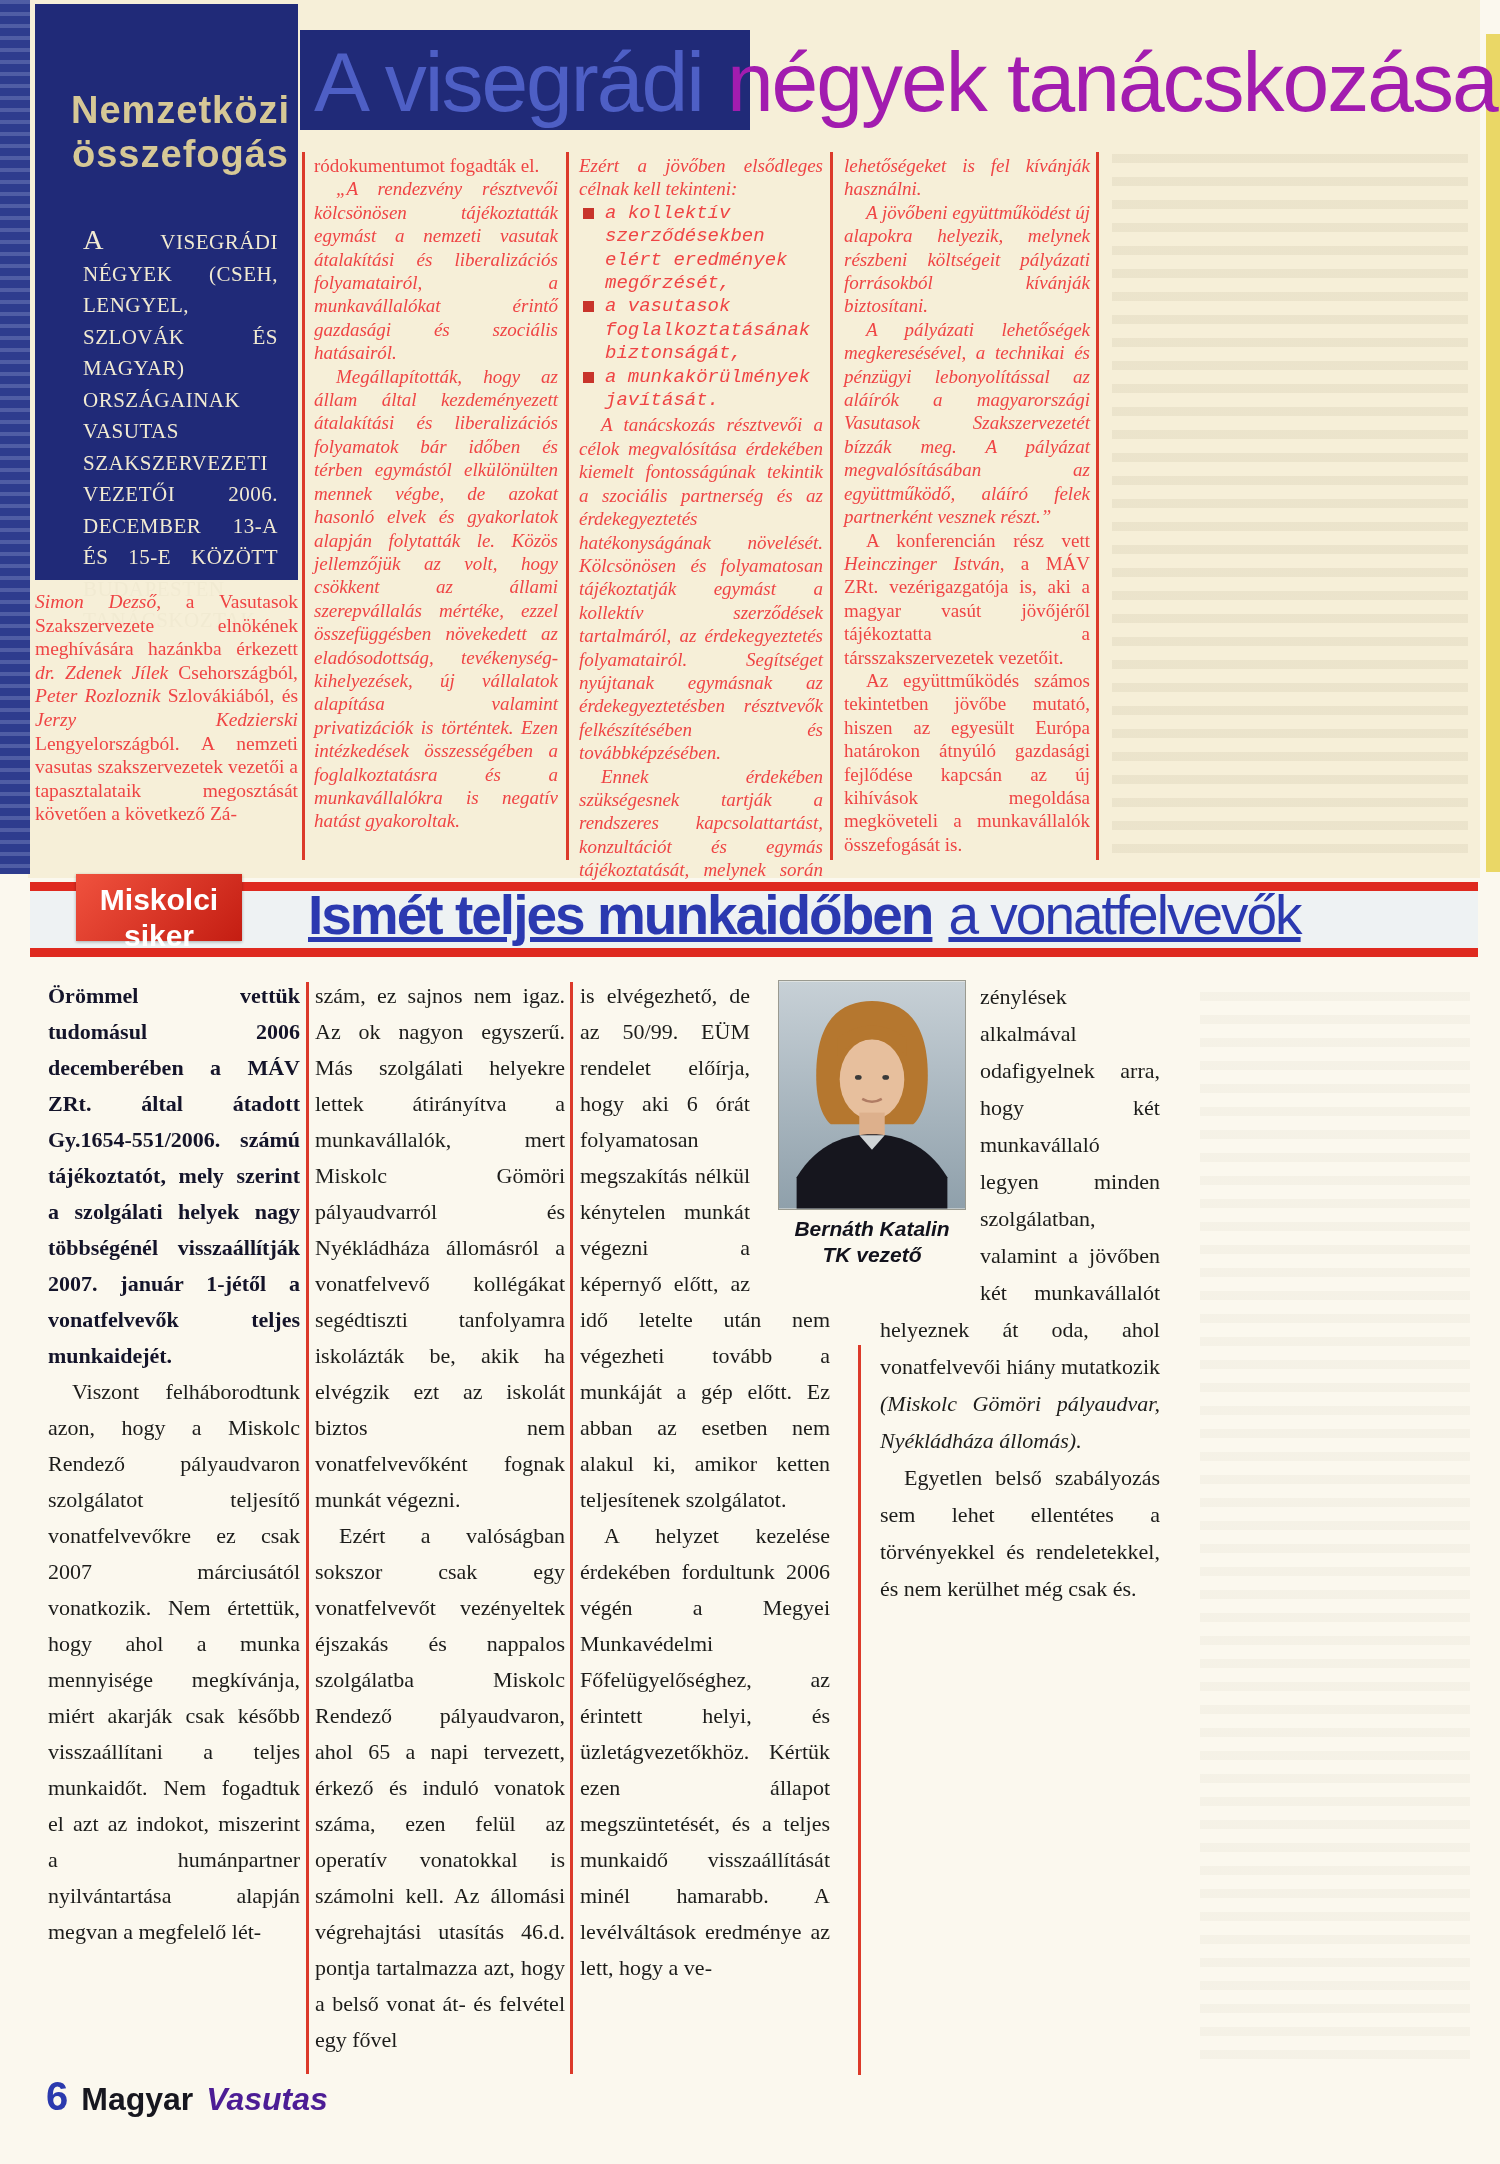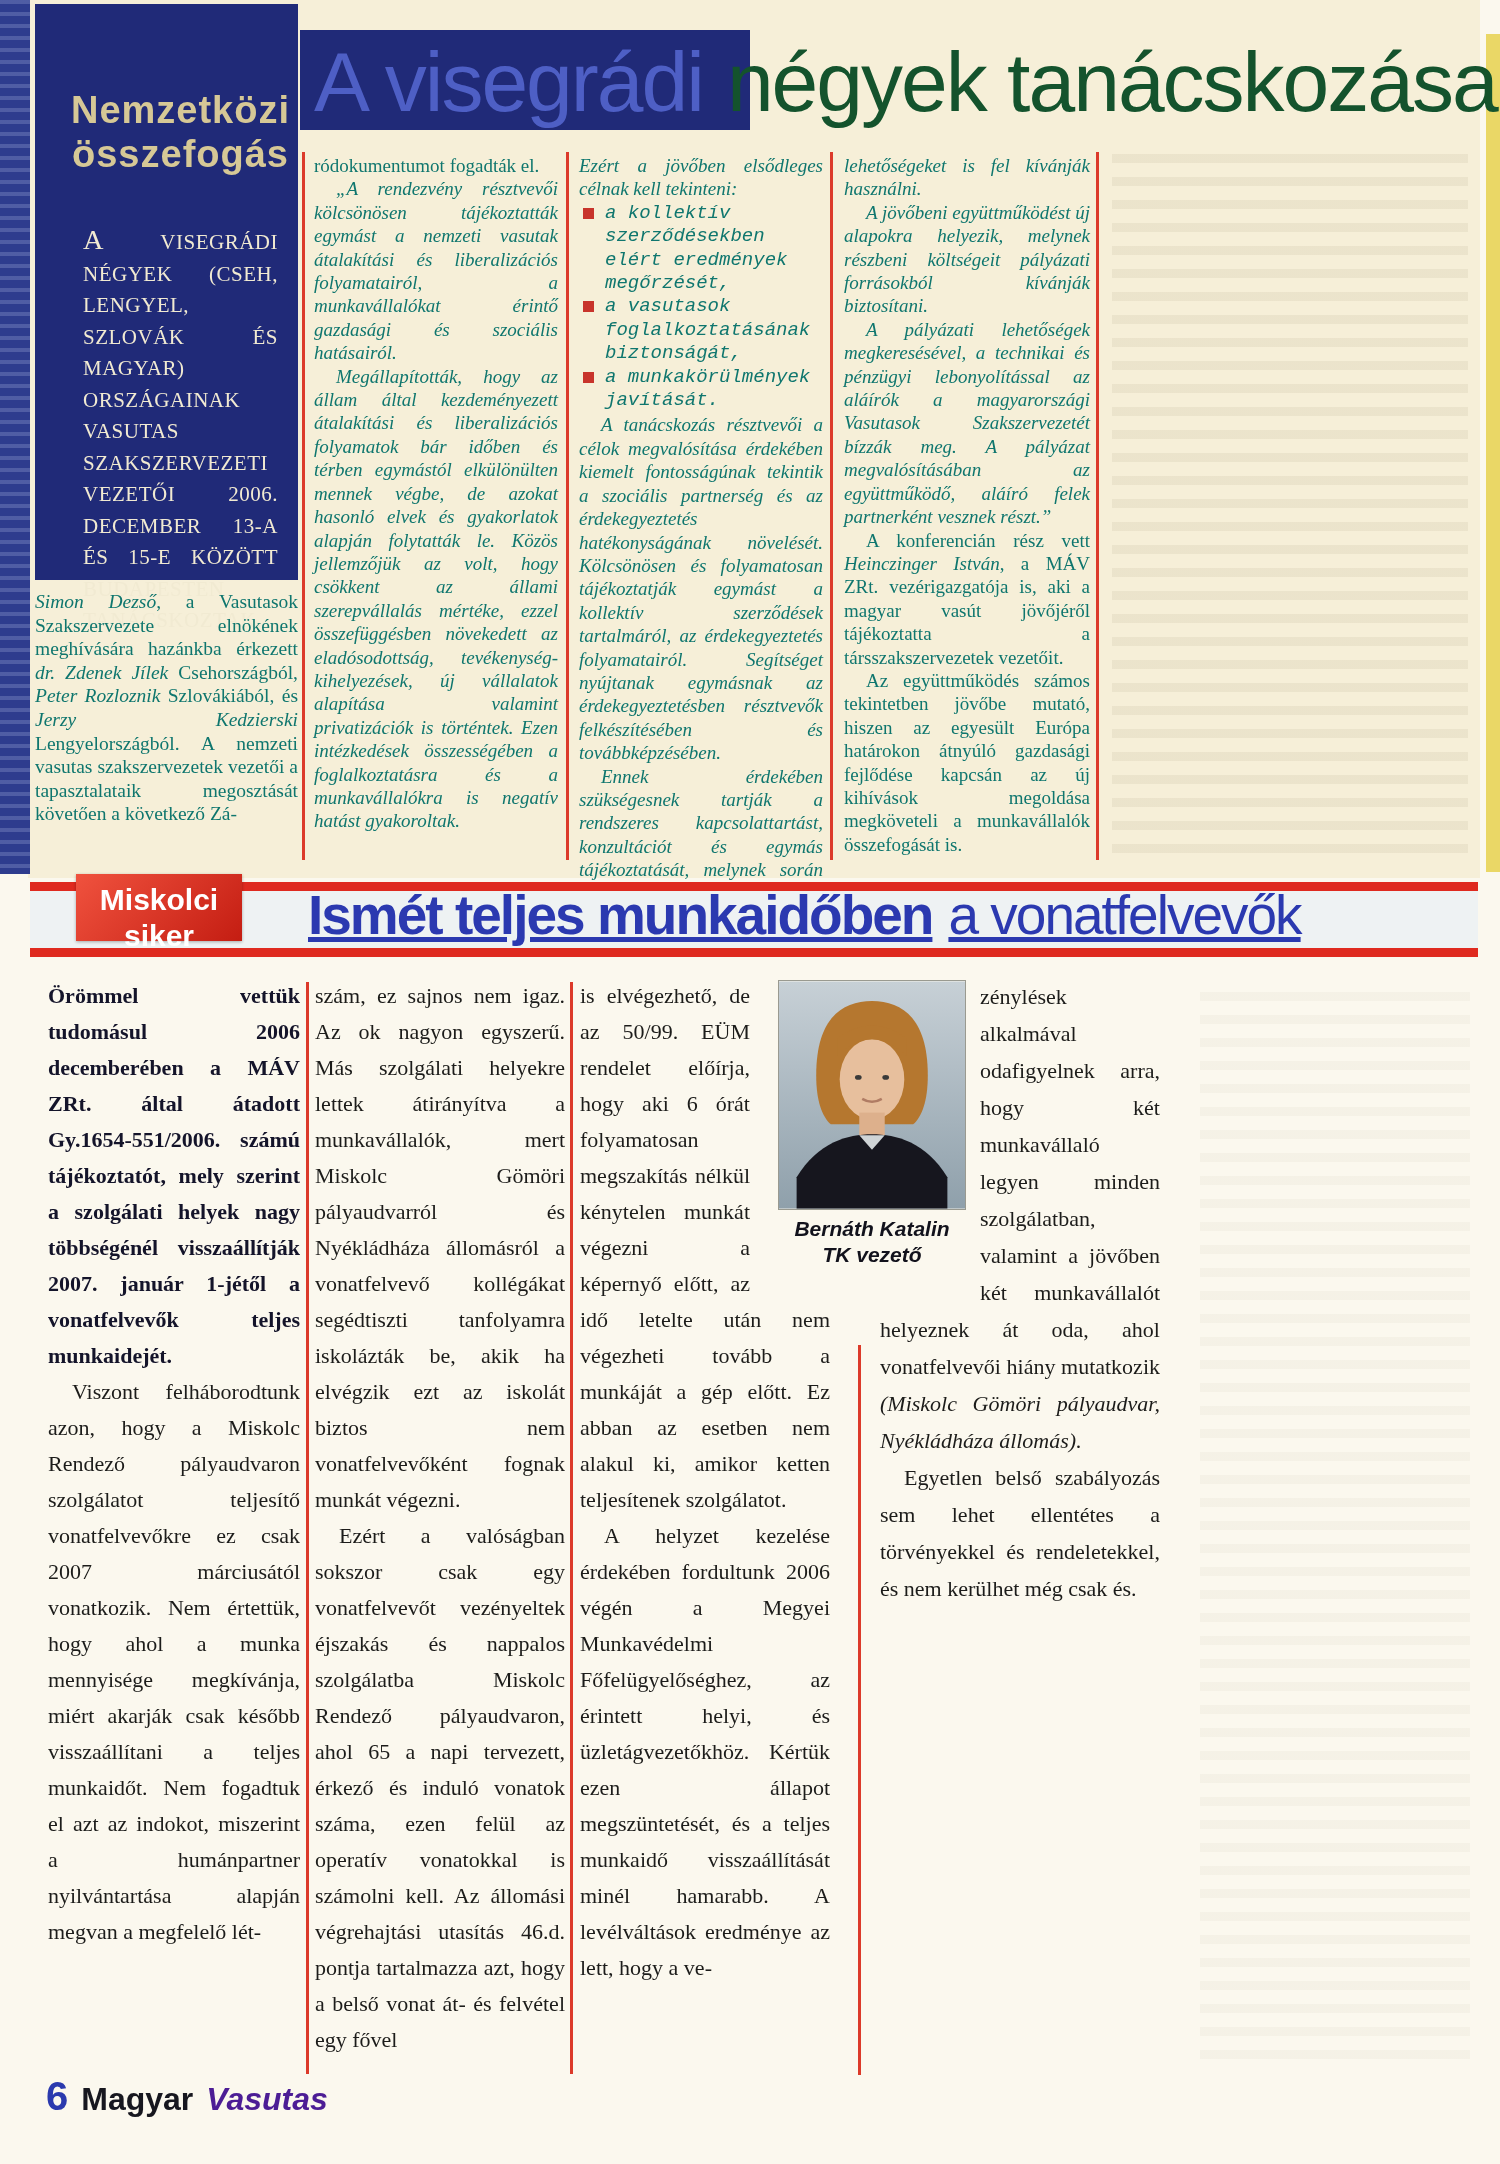--- a/index.html
+++ b/index.html
@@ -20,24 +20,24 @@
     color:#d6c896; text-align:center; letter-spacing:1px; }
   .sidebar-lead { margin-top:48px; padding:0 20px; color:#f1ead2; font-size:21px; line-height:31.5px;
     text-transform:uppercase; text-align:justify; letter-spacing:.5px; }
   .sidebar-lead::first-letter { font-size:1.35em; }
 
   
   .headline-navy { left:300px; top:30px; width:450px; height:100px; background:#202a78; }
   .headline1 { left:314px; top:40px; font-family:"Liberation Sans", sans-serif; font-size:84px;
     font-weight:400; letter-spacing:-2px; line-height:1; }
   .squeeze { transform:scaleX(.84); transform-origin:left top; white-space:nowrap; }
-  .h1a { color:#4e5fc5; } .h1b { color:#14532d; margin-left:24px;margin-top:43px; }
-
-  
-  .colt { font-size:19px; line-height:23.4px; color:#0f766e; text-align:justify; }
+  .h1a { color:#4e5fc5; } .h1b { color:#a21caf; margin-left:24px;margin-top:43px; }
+
+  
+  .colt { font-size:19px; line-height:23.4px; color:#ef4444; text-align:justify; }
   .colt p { text-indent:22px; }
   .colt p.noind { text-indent:0; }
   .it { font-style:italic; }
   .nm { font-style:italic; }
   .intro-col { left:35px; top:590px; width:263px; font-size:19.5px; line-height:23.6px; }
   .c2t { left:314px; top:154px; width:244px; }
   .c3t { left:579px; top:154px; width:244px; }
   .c4t { left:844px; top:154px; width:246px; }
   .vsep { width:3px; background:#dc3a2a; }
   .bullets { list-style:none; margin:1px 0; font-style:italic; }

